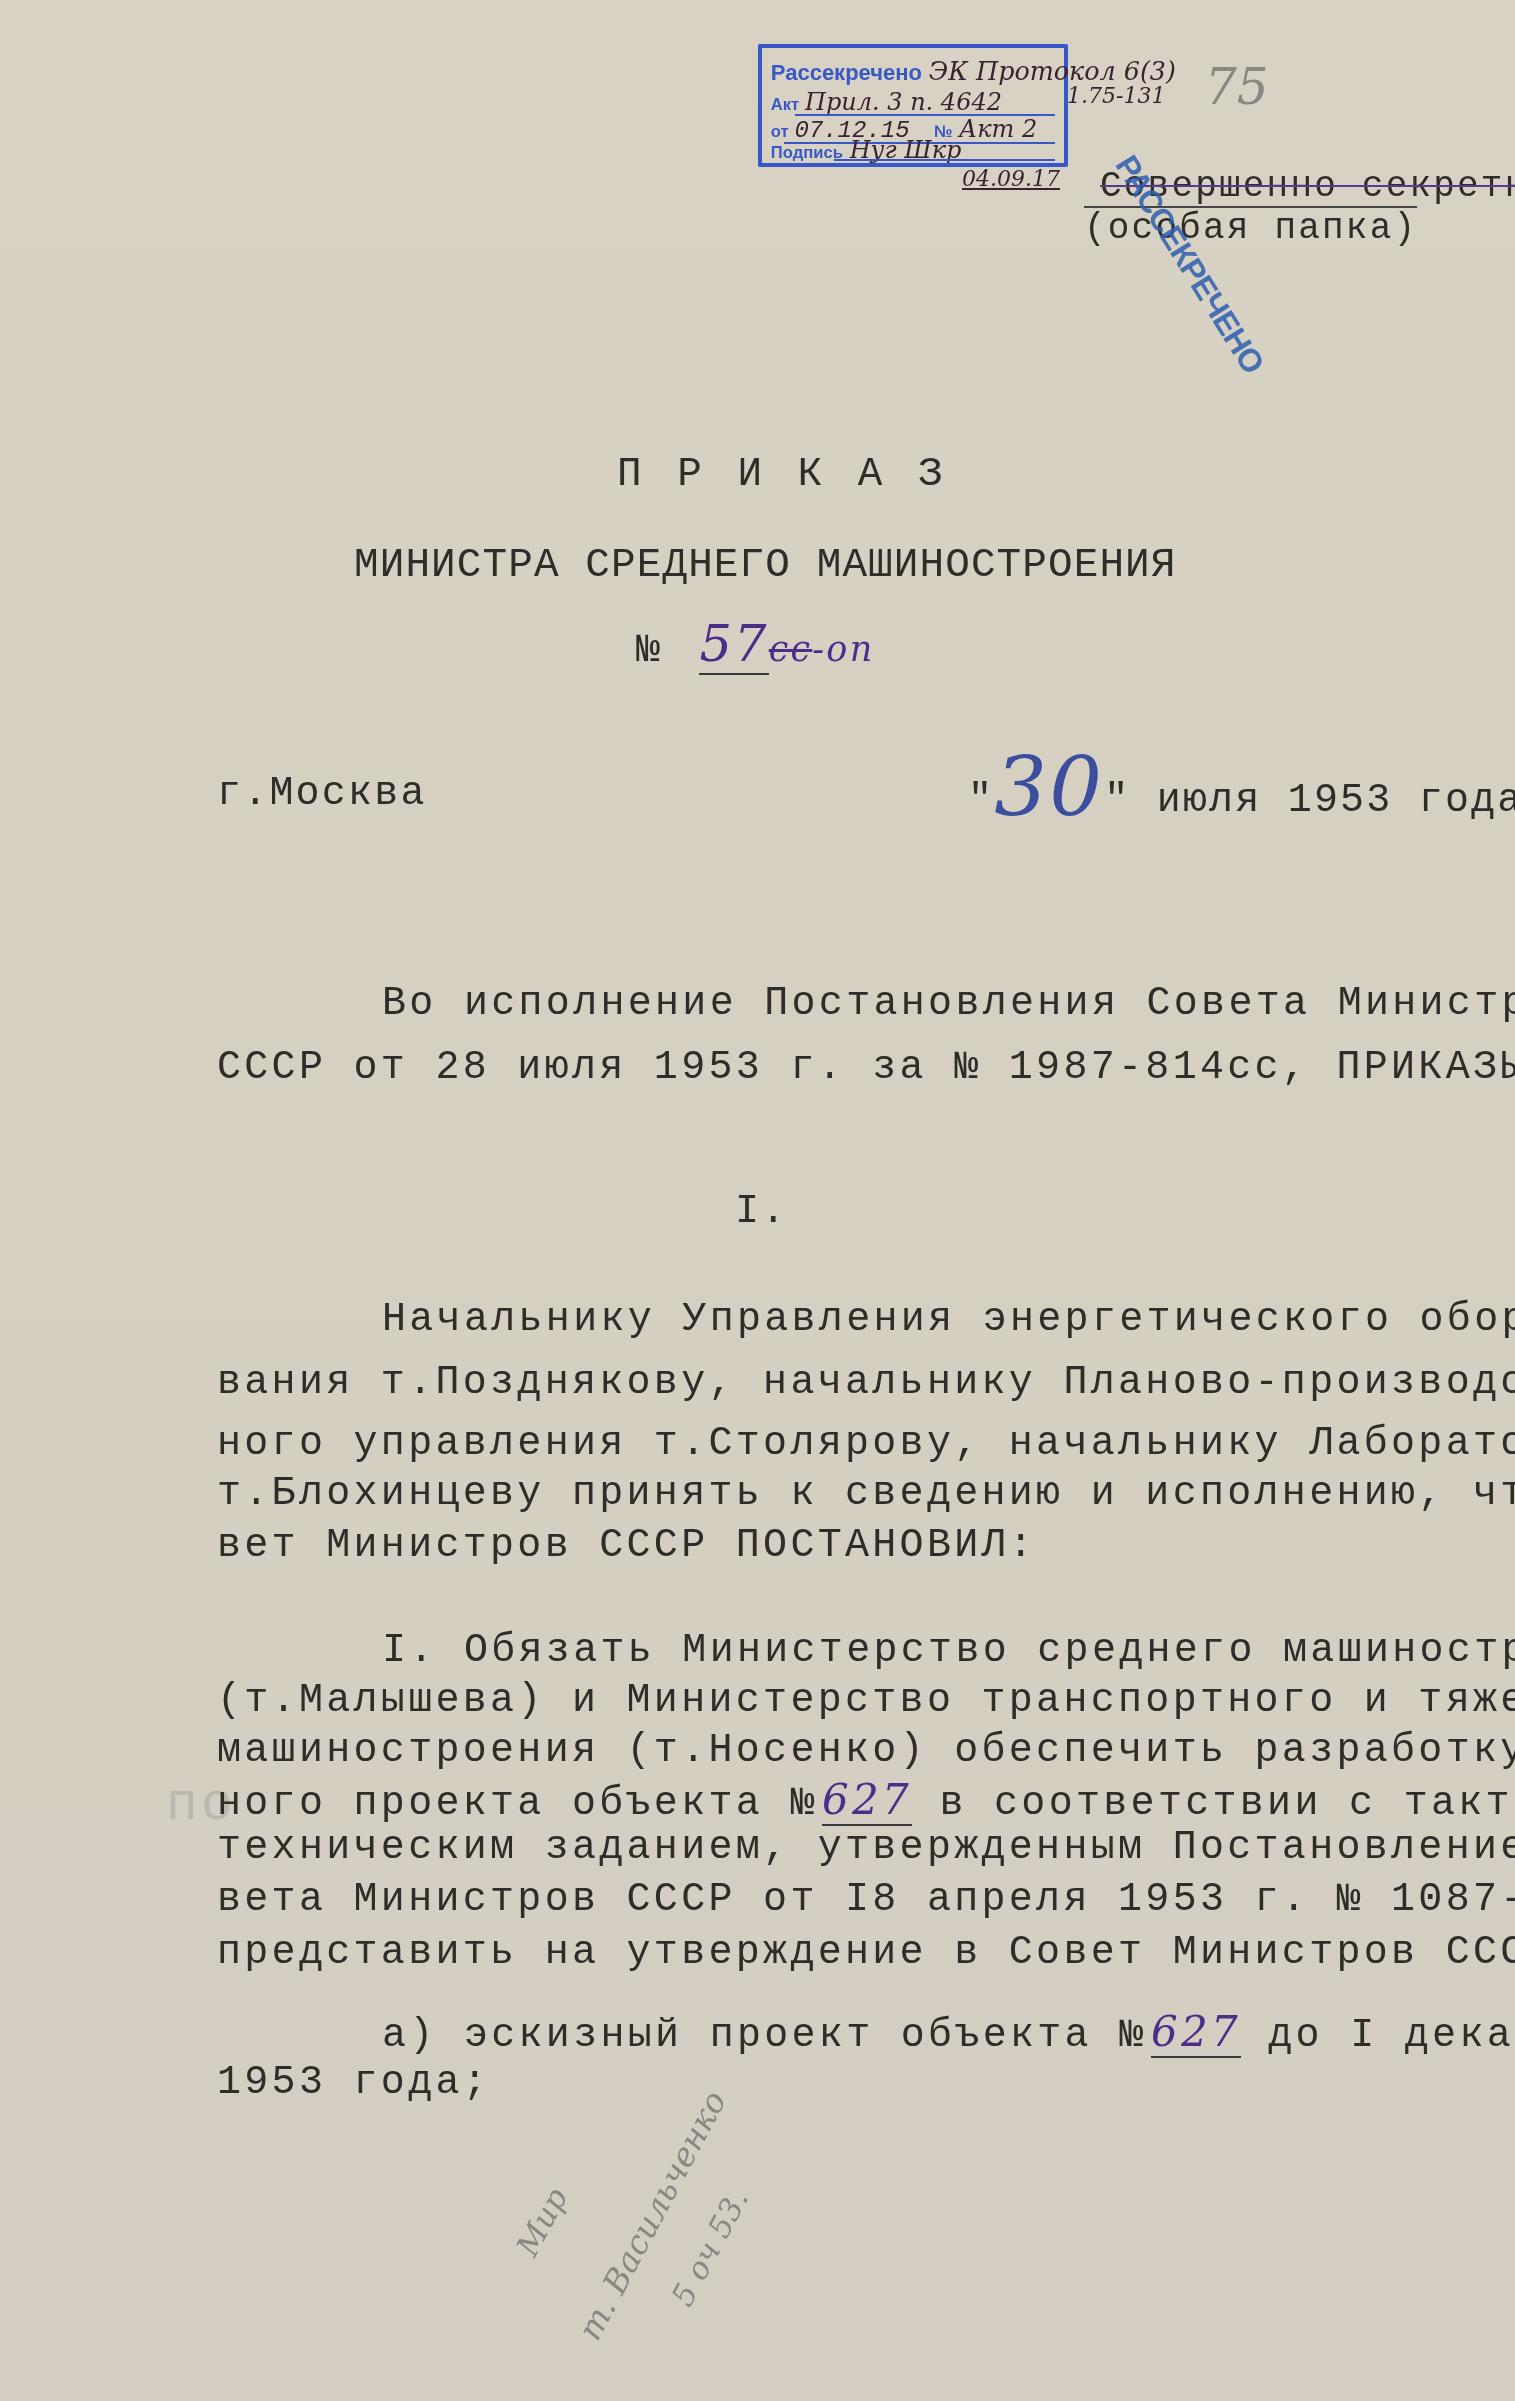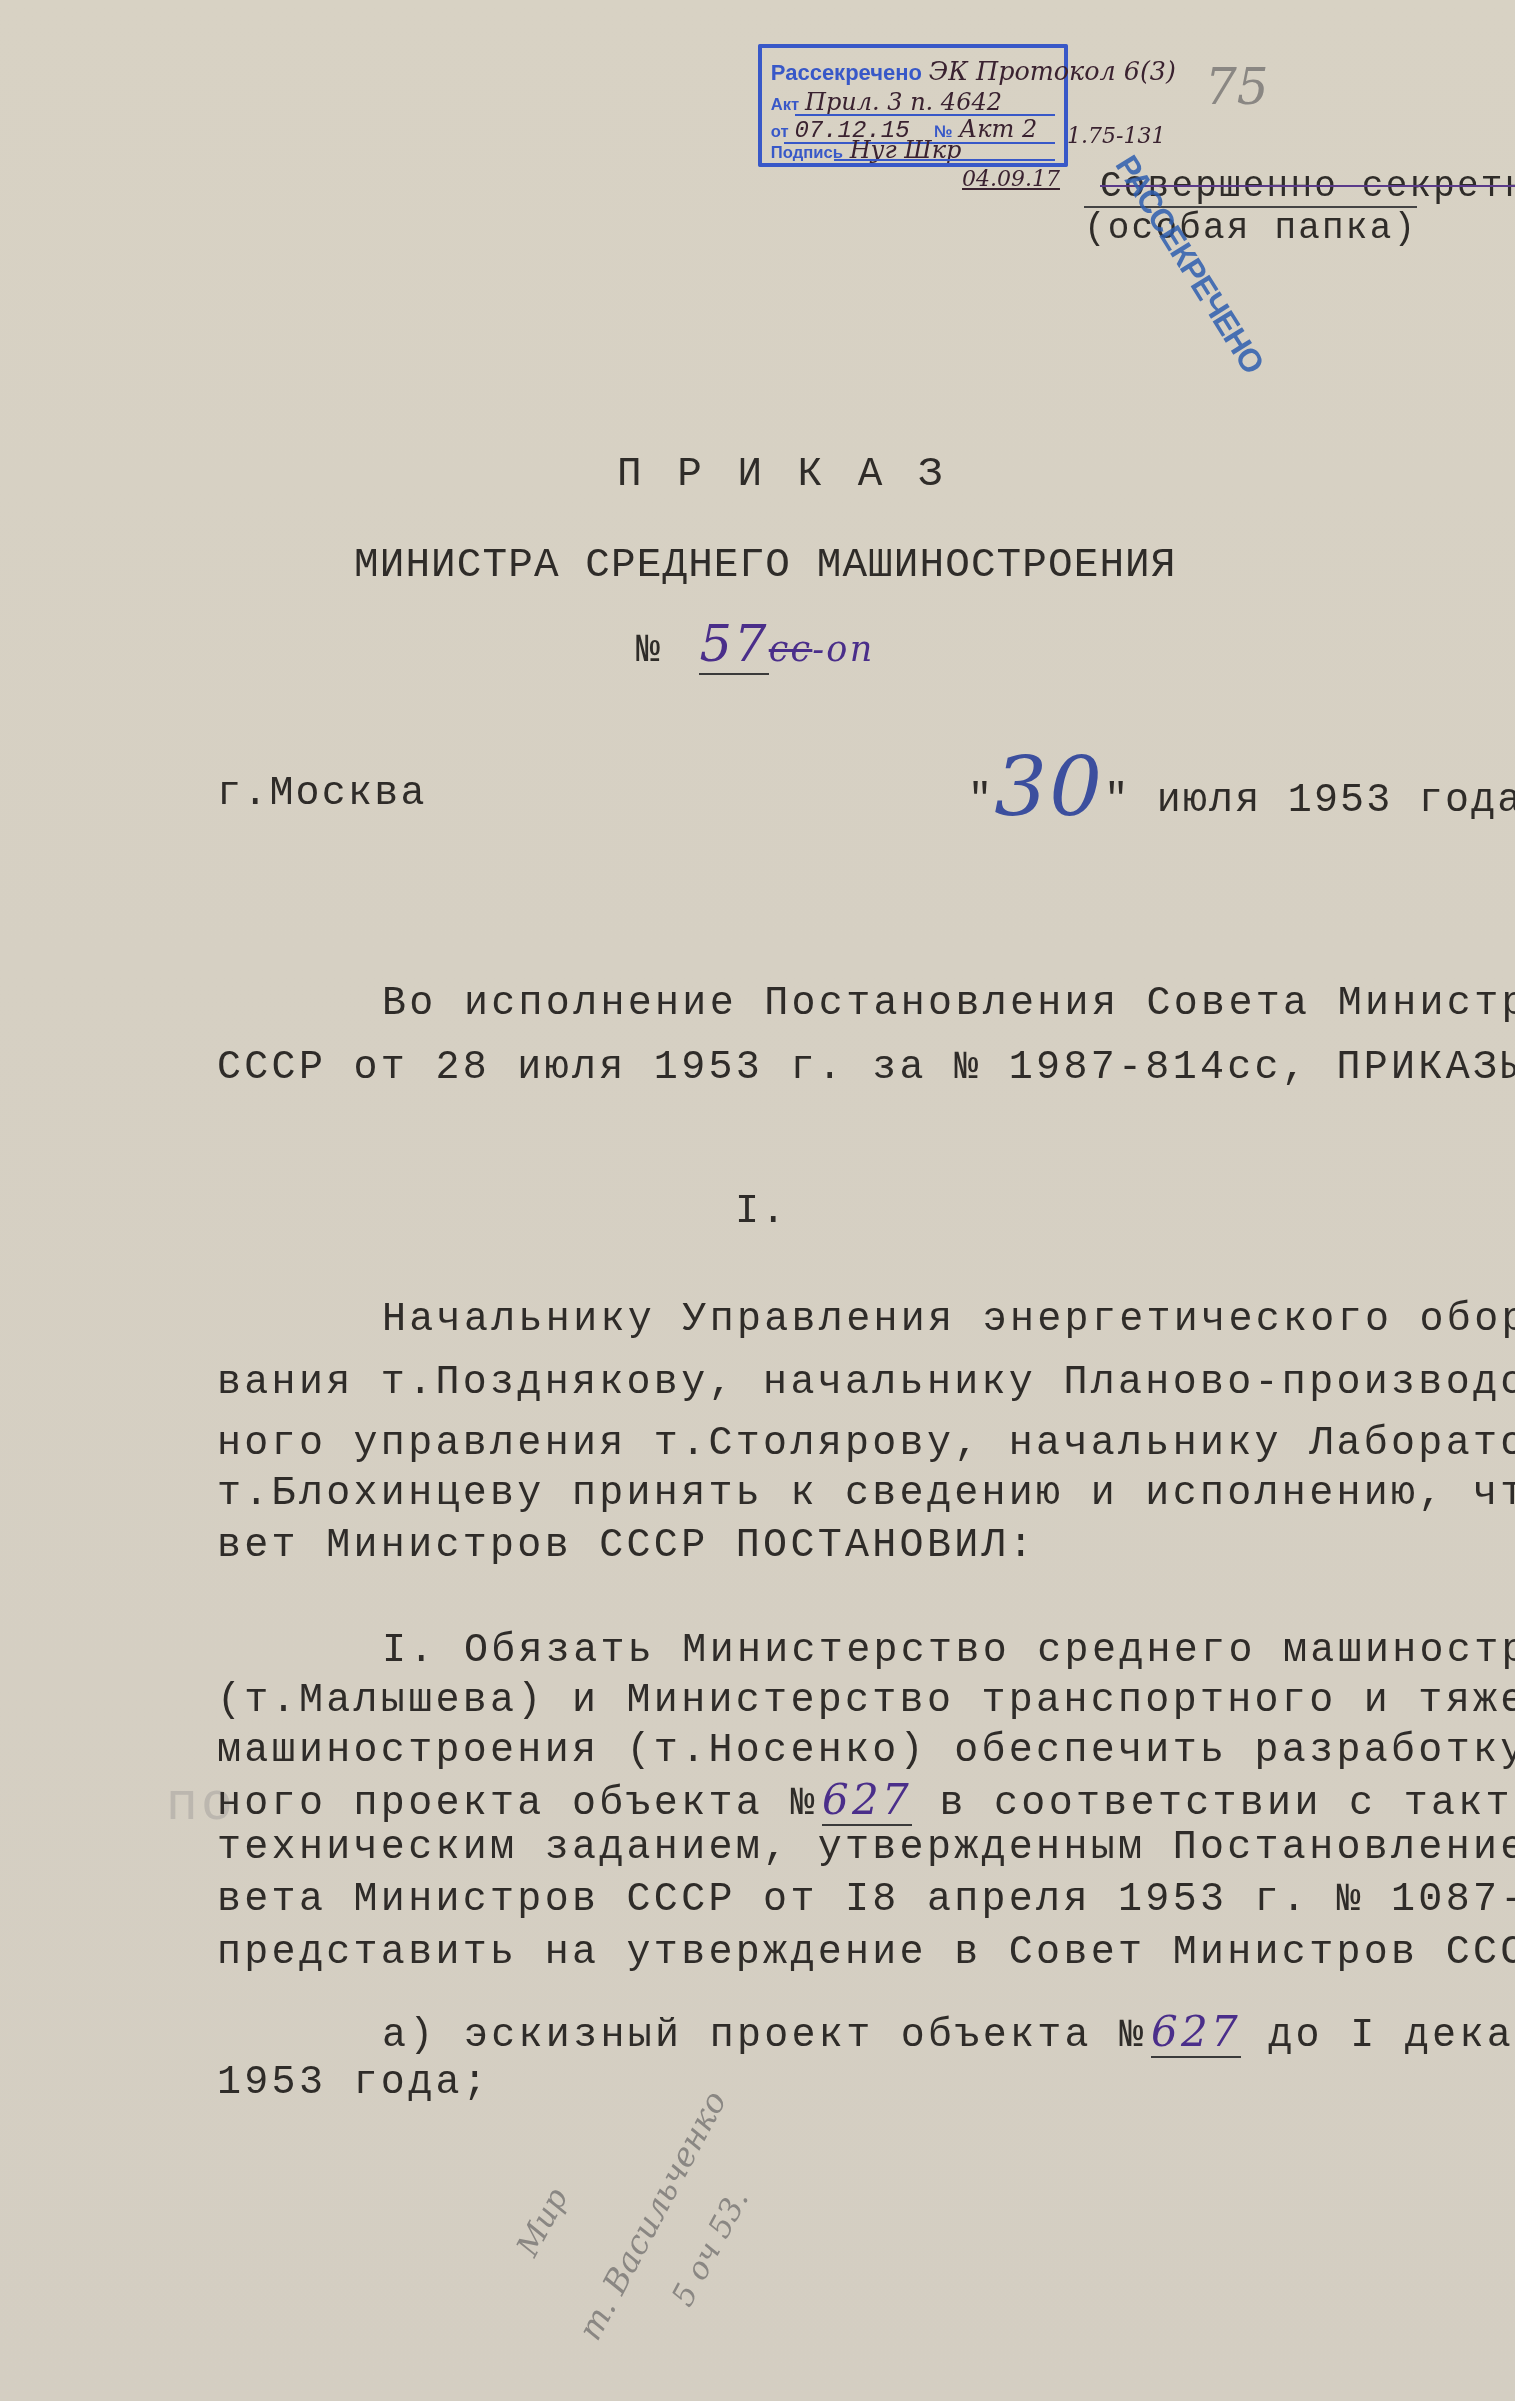--- a/index.html
+++ b/index.html
@@ -57,21 +57,21 @@
       <span class="lbl" style="margin-left:22px;">№</span>
       <span class="hand" style="margin-left:4px;">Акт 2</span>
     </div>
     <div class="uline" style="left:22px;top:94px;width:271px;"></div>
     <div class="row" style="top:88px;">
       <span class="lbl">Подпись</span>
       <span class="hand" style="margin-left:4.4px;">Нуг Шкр</span>
     </div>
     <div class="uline" style="left:72px;top:111px;width:221px;"></div>
   </div>
-  <div class="tw" style="left:1067px;top:83px;font-family:'DejaVu Serif',serif;font-style:italic;font-size:22px;color:#3a2230;letter-spacing:0;margin-top:40px;">1.75-131</div>
+  <div class="tw" style="left:1067px;top:83px;font-family:'DejaVu Serif',serif;font-style:italic;font-size:22px;color:#3a2230;letter-spacing:0;">1.75-131</div>
   <div class="tw" style="left:962px;top:166px;font-family:'DejaVu Serif',serif;font-style:italic;font-size:22px;color:#3a2230;letter-spacing:0;text-decoration:underline;">04.09.17</div>
 
   <div class="pencil" style="left:1205px;top:58px;font-size:50px;">75</div>
 
   <div class="tw strike" style="left:1100px;top:166px;font-size:36px;">Совершенно секретно</div>
   <div class="tw" style="left:1084px;top:206px;font-size:36px;border-top:2.8px solid #444;">(особая папка)</div>
   <div class="rot-stamp">РАССЕКРЕЧЕНО</div>
 
   <div class="tw" style="left:617px;top:451px;font-size:41px;letter-spacing:5.5px;">П Р И К А З</div>
   <div class="tw" style="left:354px;top:542px;font-size:41px;letter-spacing:1.1px;">МИНИСТРА СРЕДНЕГО МАШИНОСТРОЕНИЯ</div>

